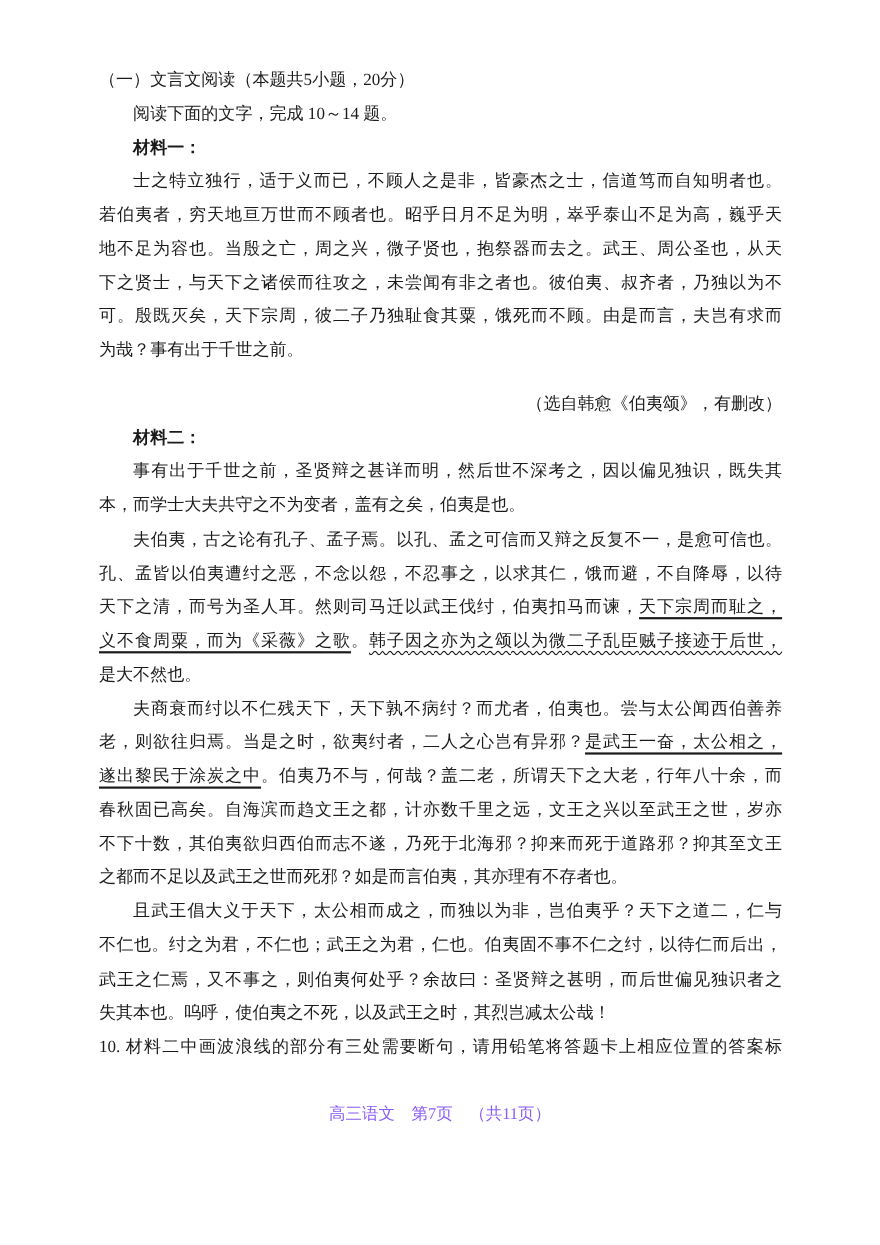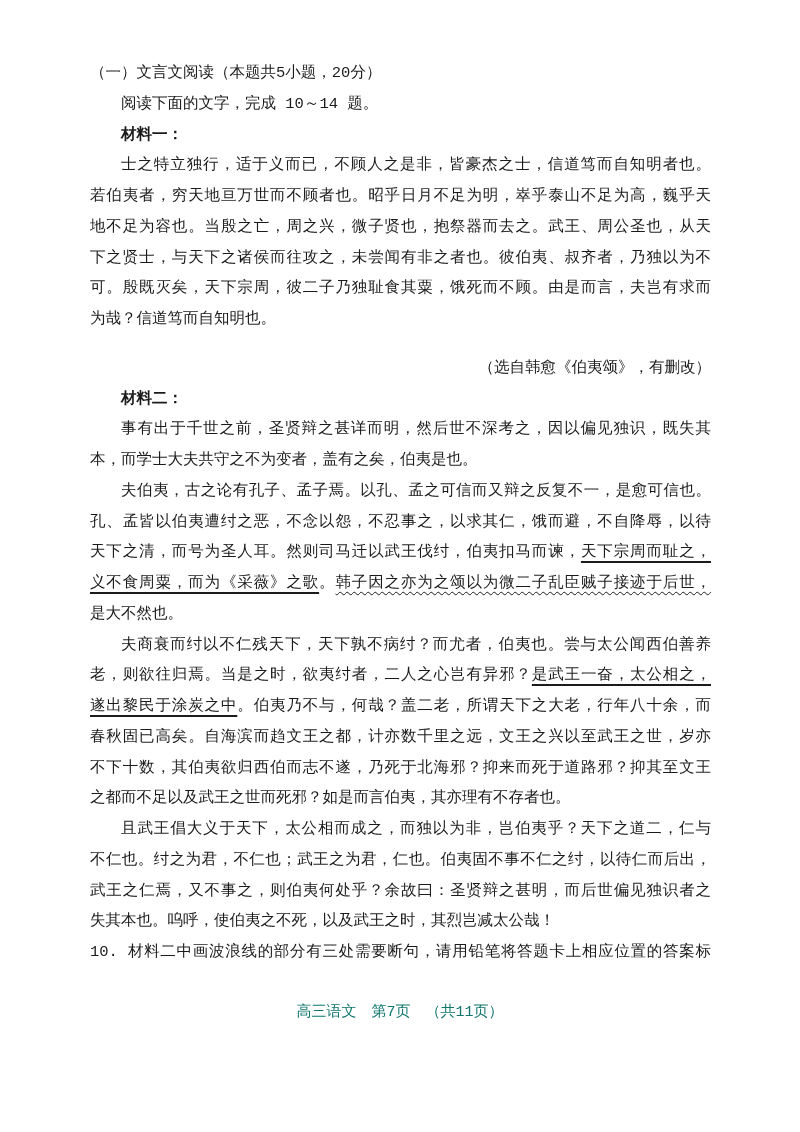--- a/index.html
+++ b/index.html
@@ -2,21 +2,21 @@
 <html><head>
 <meta charset="utf-8">
 <style>
   html, body { margin: 0; padding: 0; background: #ffffff; }
   .page {
     position: relative;
     width: 800px;
     height: 1132px;
     background: #ffffff;
     color: #1b1b1b;
-    font-family: Liberation Mono, monospace;
+    font-family: Liberation Serif, serif;
     overflow: hidden;
   }
   .doc-body {
     position: absolute;
     left: 90px;
     top: 58px;
     width: 621px;
   }
   .line {
     height: 30.75px;
@@ -48,37 +48,37 @@
     text-decoration-color: #1b1b1b;
   }
   .page-footer {
     position: absolute;
     left: 0;
     top: 1001px;
     width: 100%;
     text-align: center;
     font-size: 15px;
     line-height: 24px;
-    color: #0f766e;
+    color: #8b5cf6;
   }
 </style>
 </head>
 <body>
 
 <div class="page">
   <div class="doc-body" id="doc-body">
       <div class="line"><span class="seg u-none">（一）文言文阅读（本题共5小题，20分）</span></div>
       <div class="line indent"><span class="seg u-none">阅读下面的文字，完成 10～14 题。</span></div>
       <div class="line indent bold"><span class="seg u-none">材料一：</span></div>
       <div class="line fill indent"><span class="seg u-none">士之特立独行，适于义而已，不顾人之是非，皆豪杰之士，信道笃而自知明者也。</span></div>
       <div class="line fill"><span class="seg u-none">若伯夷者，穷天地亘万世而不顾者也。昭乎日月不足为明，崒乎泰山不足为高，巍乎天</span></div>
       <div class="line fill"><span class="seg u-none">地不足为容也。当殷之亡，周之兴，微子贤也，抱祭器而去之。武王、周公圣也，从天</span></div>
       <div class="line fill"><span class="seg u-none">下之贤士，与天下之诸侯而往攻之，未尝闻有非之者也。彼伯夷、叔齐者，乃独以为不</span></div>
       <div class="line fill"><span class="seg u-none">可。殷既灭矣，天下宗周，彼二子乃独耻食其粟，饿死而不顾。由是而言，夫岂有求而</span></div>
-      <div class="line"><span class="seg u-none">为哉？信道笃而自知明也。</span></div>
+      <div class="line"><span class="seg u-none">为哉？事有出于千世之前。</span></div>
       <div class="line right"><span class="seg u-none">（选自韩愈《伯夷颂》，有删改）</span></div>
       <div class="line indent bold"><span class="seg u-none">材料二：</span></div>
       <div class="line fill indent"><span class="seg u-none">事有出于千世之前，圣贤辩之甚详而明，然后世不深考之，因以偏见独识，既失其</span></div>
       <div class="line"><span class="seg u-none">本，而学士大夫共守之不为变者，盖有之矣，伯夷是也。</span></div>
       <div class="line fill indent"><span class="seg u-none">夫伯夷，古之论有孔子、孟子焉。以孔、孟之可信而又辩之反复不一，是愈可信也。</span></div>
       <div class="line fill"><span class="seg u-none">孔、孟皆以伯夷遭纣之恶，不念以怨，不忍事之，以求其仁，饿而避，不自降辱，以待</span></div>
       <div class="line fill"><span class="seg u-none">天下之清，而号为圣人耳。然则司马迁以武王伐纣，伯夷扣马而谏，</span><span class="seg u-solid">天下宗周而耻之，</span></div>
       <div class="line fill"><span class="seg u-solid">义不食周粟，而为《采薇》之歌</span><span class="seg u-none">。</span><span class="seg u-wavy">韩子因之亦为之颂以为微二子乱臣贼子接迹于后世，</span></div>
       <div class="line"><span class="seg u-none">是大不然也。</span></div>
       <div class="line fill indent"><span class="seg u-none">夫商衰而纣以不仁残天下，天下孰不病纣？而尤者，伯夷也。尝与太公闻西伯善养</span></div>

